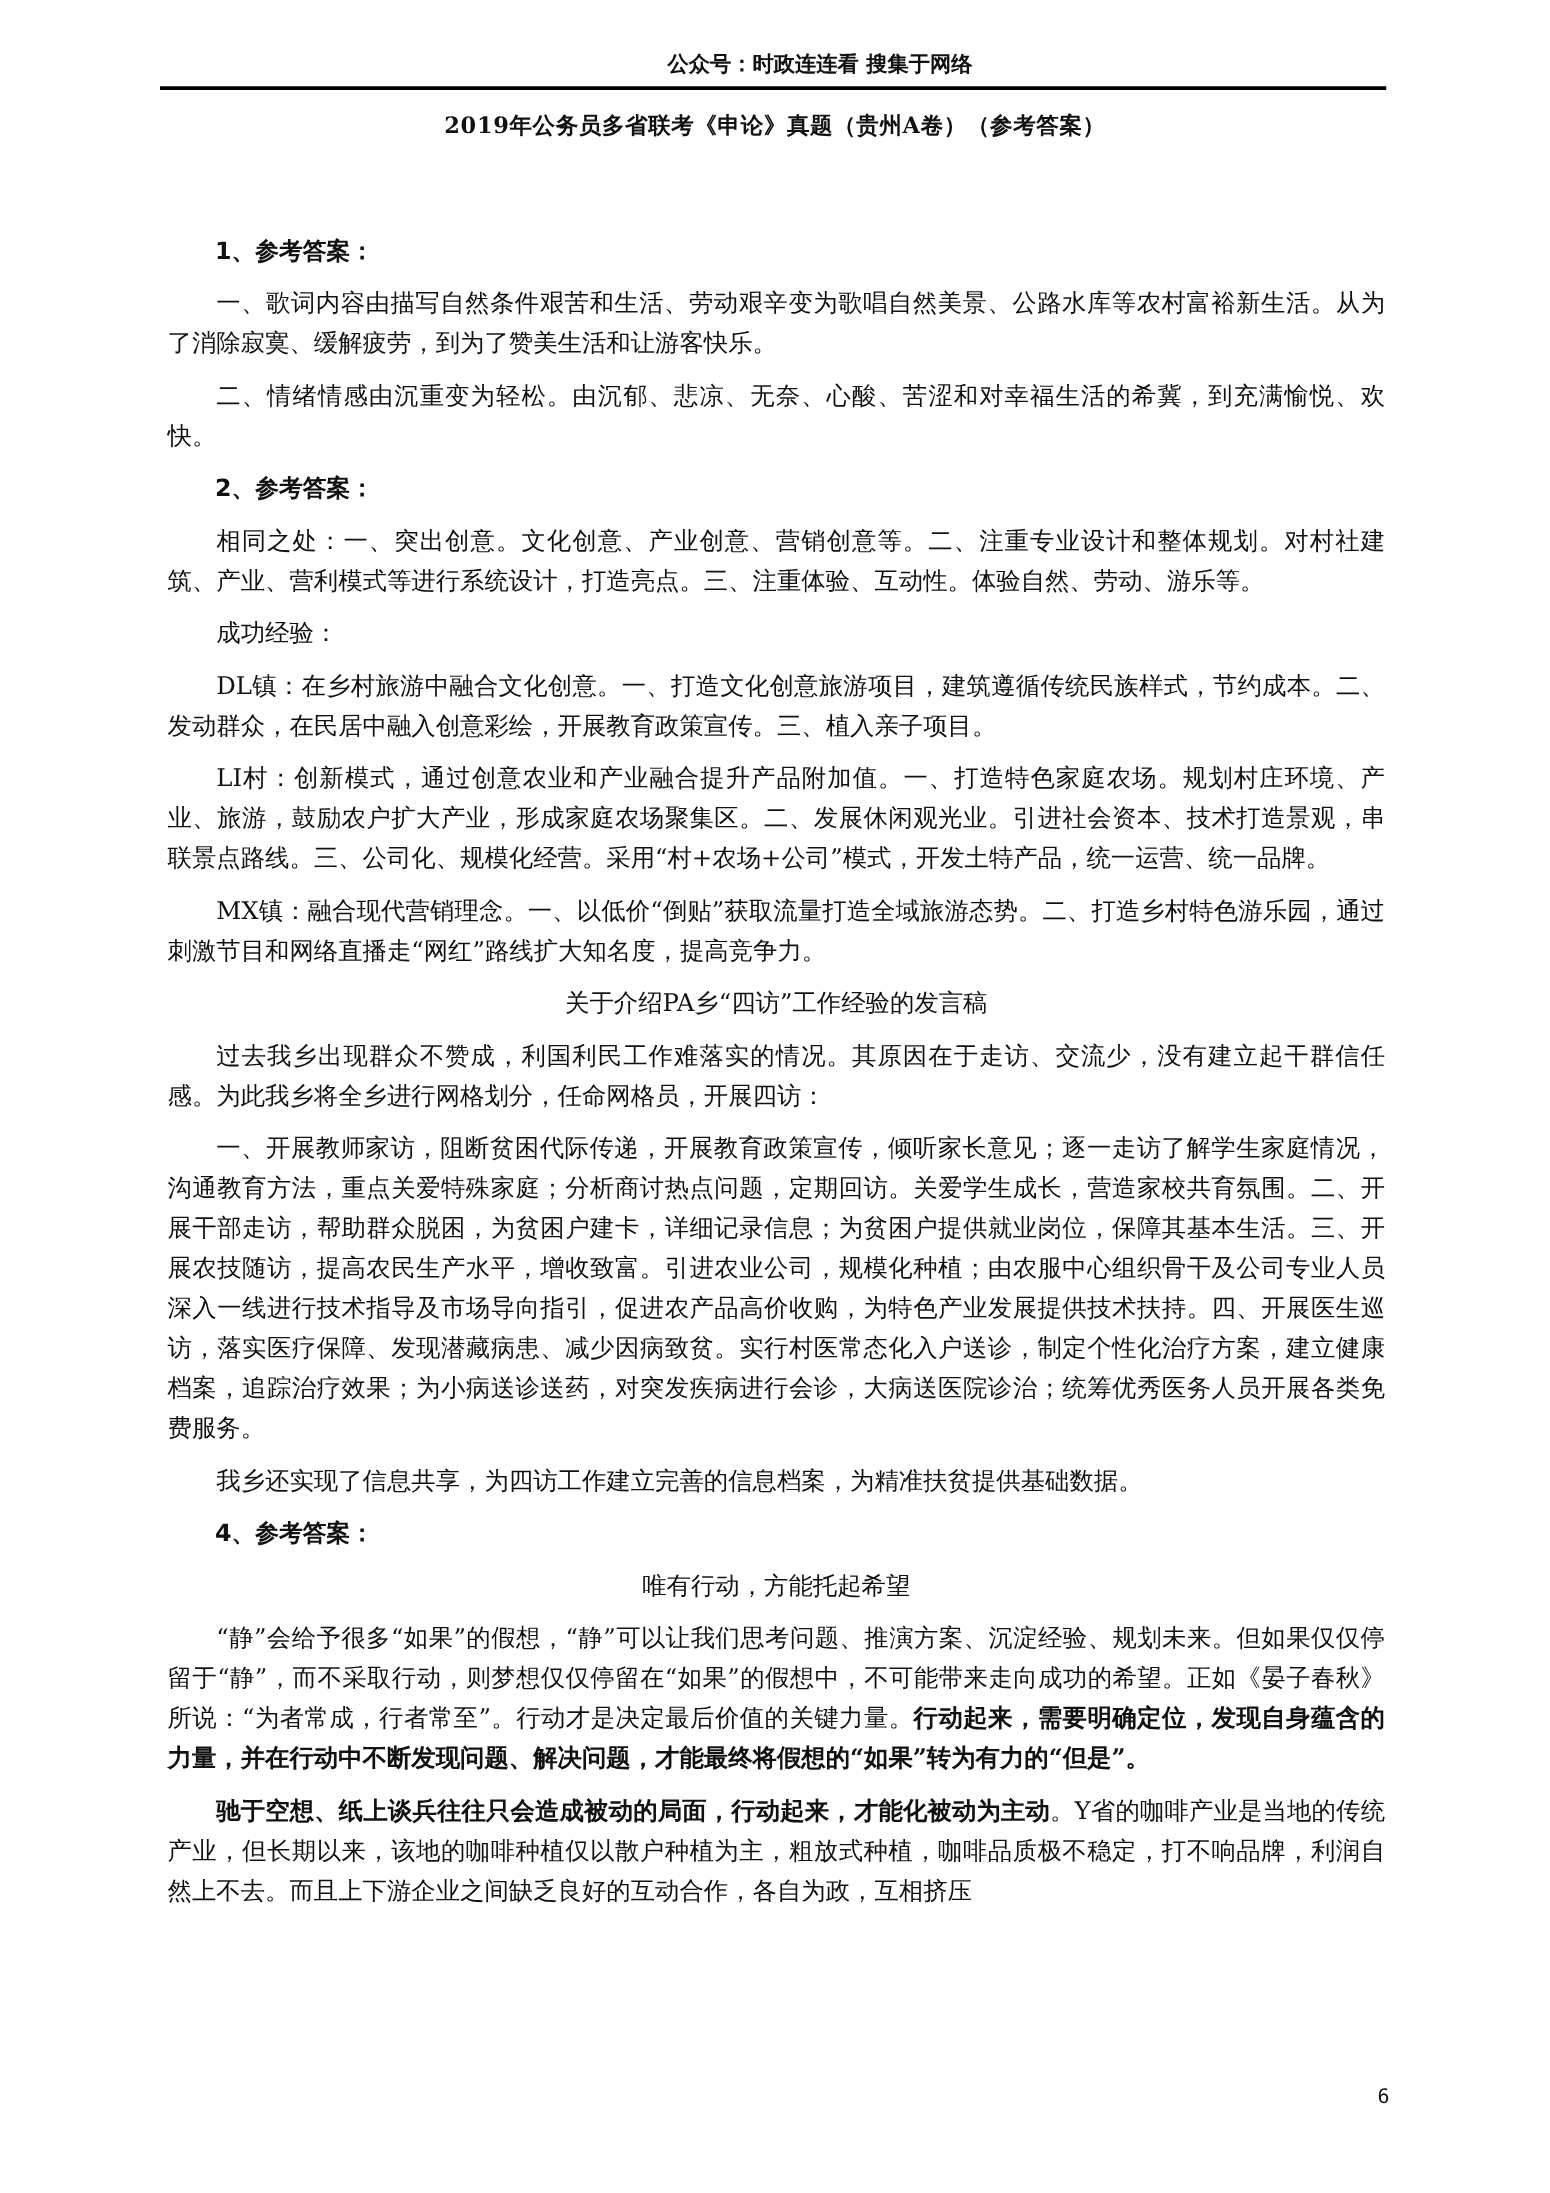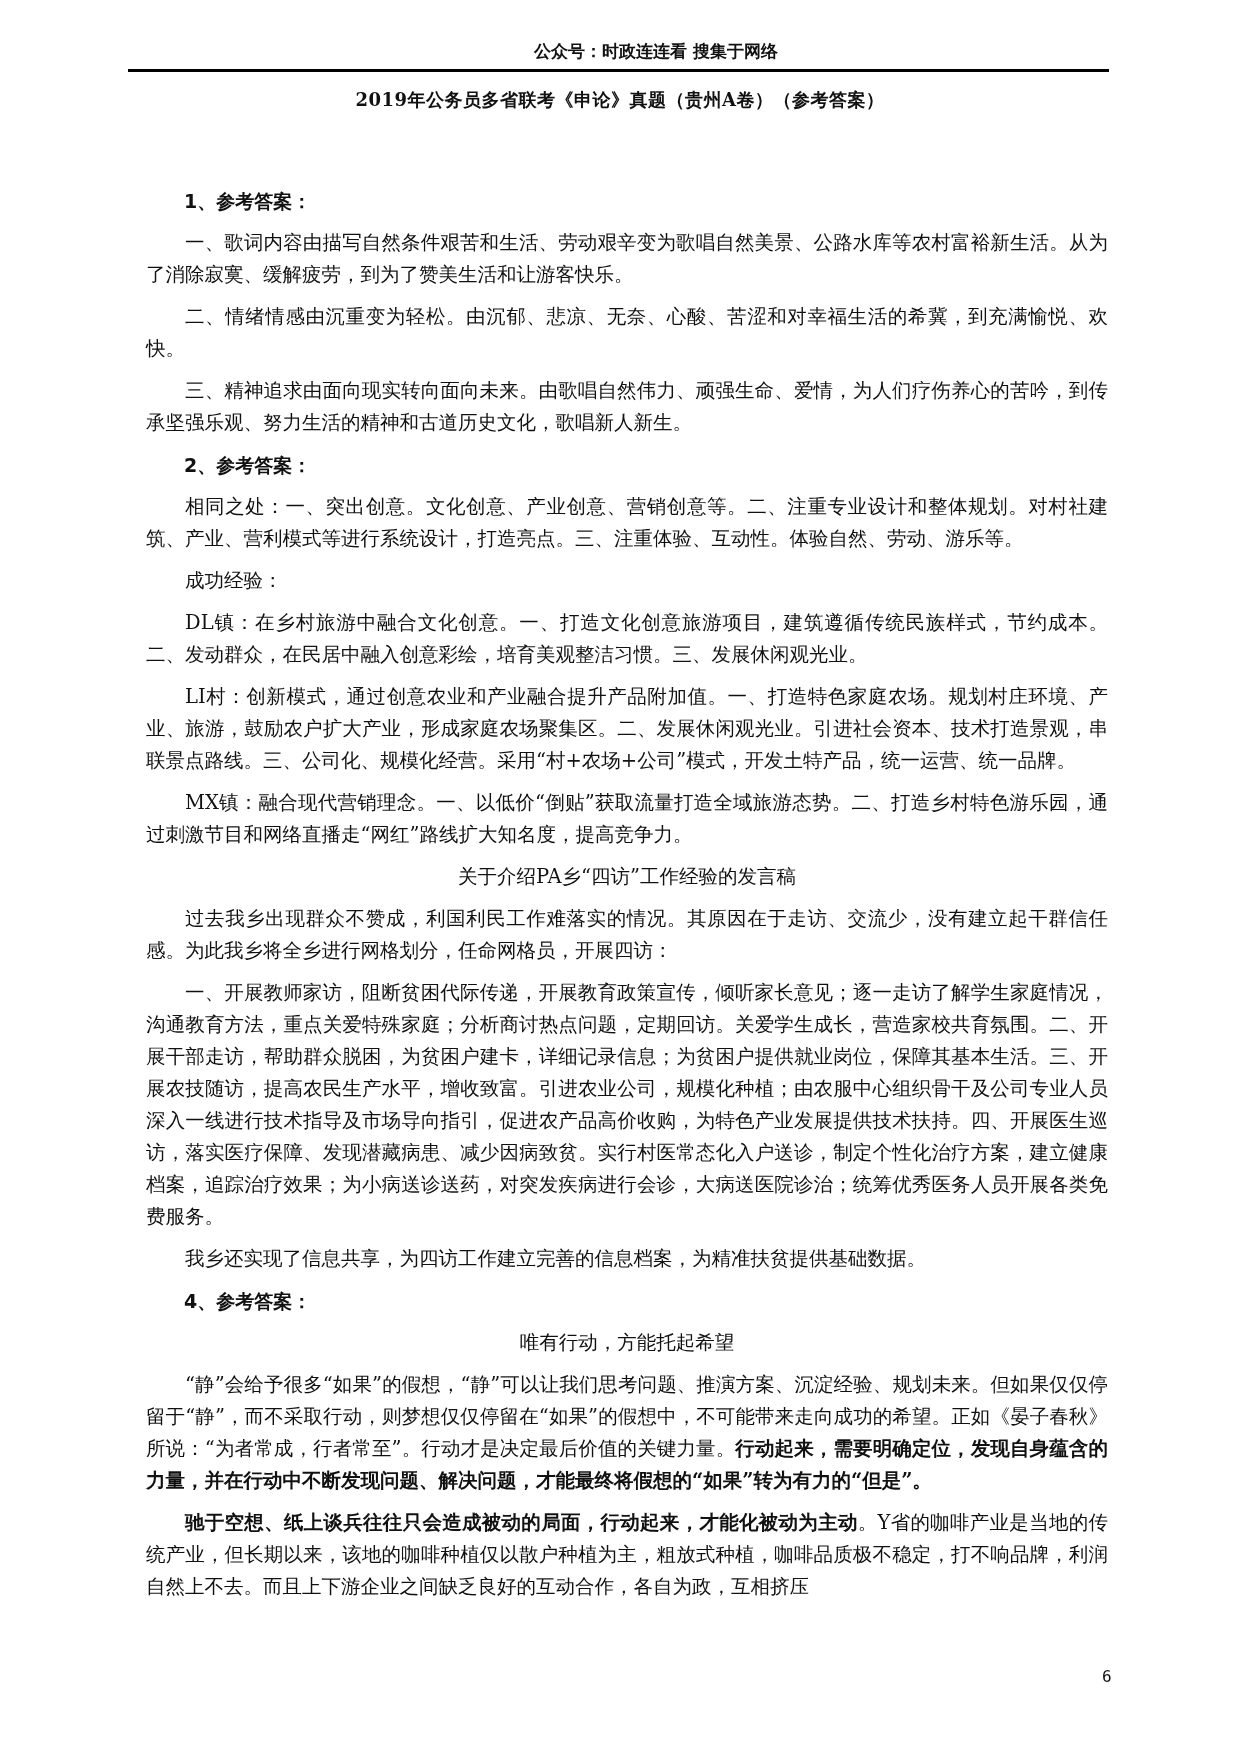--- a/index.html
+++ b/index.html
@@ -4,44 +4,43 @@
 <style>
   html, body { margin: 0; padding: 0; background: #ffffff; }
   body { width: 1240px; height: 1754px; position: relative; overflow: hidden;
          font-family: "DejaVu Serif", "Liberation Serif", serif; color: #111; }
   .header-text { position: absolute; top: 40px; left: 0; width: 1240px; text-align: center;
          font-family: "DejaVu Sans", "Liberation Sans", sans-serif; font-size: 17px; font-weight: bold; letter-spacing: 0px; margin-left: 36px; }
   .header-rule { position: absolute; top: 69px; left: 128px; width: 981px; height: 0; border-top: 3px solid #000; }
   .title { position: absolute; top: 88px; left: 0; width: 1240px; text-align: center;
          font-size: 18px; font-weight: bold; letter-spacing: 0.5px; }
   .content { position: absolute; top: 185px; left: 130px; width: 978px; font-size: 19.5px; line-height: 32px; }
-  .content p { margin: 0 0 10px 16px; text-indent: 2em; text-align: justify; }
+  .content p { margin: 0 0 10px 4px; text-indent: 2em; text-align: justify; }
   .content p.sec { font-weight: bold; font-family: "DejaVu Sans", "Liberation Sans", sans-serif; font-size: 19px; margin-bottom: 10px; }
   .content p.center { text-indent: 0; text-align: center; }
   .content b { font-weight: bold; }
   .page-number { position: absolute; top: 1667px; left: 1102px; font-family: "DejaVu Sans Mono", "Liberation Mono", monospace; font-size: 16px; }
 </style>
 </head>
 <body>
 
 <div class="header-text">公众号：时政连连看  搜集于网络</div>
 <div class="header-rule"></div>
 
 <div class="title">2019年公务员多省联考《申论》真题（贵州A卷）（参考答案）</div>
 
 <div class="content">
   <p class="sec">1、参考答案：</p>
   <p>一、歌词内容由描写自然条件艰苦和生活、劳动艰辛变为歌唱自然美景、公路水库等农村富裕新生活。从为了消除寂寞、缓解疲劳，到为了赞美生活和让游客快乐。</p>
   <p>二、情绪情感由沉重变为轻松。由沉郁、悲凉、无奈、心酸、苦涩和对幸福生活的希冀，到充满愉悦、欢快。</p>
-  <p>三、精神追求由面向现实转向面向未来。由歌唱自然伟力、顽强生命、爱情，为人们疗伤养心的苦吟，到传承坚强乐观、努力生活的精神和古道历史文化，歌唱新人新生。</p>
 
   <p class="sec">2、参考答案：</p>
   <p>相同之处：一、突出创意。文化创意、产业创意、营销创意等。二、注重专业设计和整体规划。对村社建筑、产业、营利模式等进行系统设计，打造亮点。三、注重体验、互动性。体验自然、劳动、游乐等。</p>
   <p>成功经验：</p>
-  <p>DL镇：在乡村旅游中融合文化创意。一、打造文化创意旅游项目，建筑遵循传统民族样式，节约成本。二、发动群众，在民居中融入创意彩绘，培育美观整洁习惯。三、发展休闲观光业。</p>
+  <p>DL镇：在乡村旅游中融合文化创意。一、打造文化创意旅游项目，建筑遵循传统民族样式，节约成本。二、发动群众，在民居中融入创意彩绘，开展教育政策宣传。三、植入亲子项目。</p>
   <p>LI村：创新模式，通过创意农业和产业融合提升产品附加值。一、打造特色家庭农场。规划村庄环境、产业、旅游，鼓励农户扩大产业，形成家庭农场聚集区。二、发展休闲观光业。引进社会资本、技术打造景观，串联景点路线。三、公司化、规模化经营。采用“村+农场+公司”模式，开发土特产品，统一运营、统一品牌。</p>
   <p>MX镇：融合现代营销理念。一、以低价“倒贴”获取流量打造全域旅游态势。二、打造乡村特色游乐园，通过刺激节目和网络直播走“网红”路线扩大知名度，提高竞争力。</p>
 
   <p class="center">关于介绍PA乡“四访”工作经验的发言稿</p>
   <p>过去我乡出现群众不赞成，利国利民工作难落实的情况。其原因在于走访、交流少，没有建立起干群信任感。为此我乡将全乡进行网格划分，任命网格员，开展四访：</p>
   <p>一、开展教师家访，阻断贫困代际传递，开展教育政策宣传，倾听家长意见；逐一走访了解学生家庭情况，沟通教育方法，重点关爱特殊家庭；分析商讨热点问题，定期回访。关爱学生成长，营造家校共育氛围。二、开展干部走访，帮助群众脱困，为贫困户建卡，详细记录信息；为贫困户提供就业岗位，保障其基本生活。三、开展农技随访，提高农民生产水平，增收致富。引进农业公司，规模化种植；由农服中心组织骨干及公司专业人员深入一线进行技术指导及市场导向指引，促进农产品高价收购，为特色产业发展提供技术扶持。四、开展医生巡访，落实医疗保障、发现潜藏病患、减少因病致贫。实行村医常态化入户送诊，制定个性化治疗方案，建立健康档案，追踪治疗效果；为小病送诊送药，对突发疾病进行会诊，大病送医院诊治；统筹优秀医务人员开展各类免费服务。</p>
   <p>我乡还实现了信息共享，为四访工作建立完善的信息档案，为精准扶贫提供基础数据。</p>
 
   <p class="sec">4、参考答案：</p>
   <p class="center">唯有行动，方能托起希望</p>

